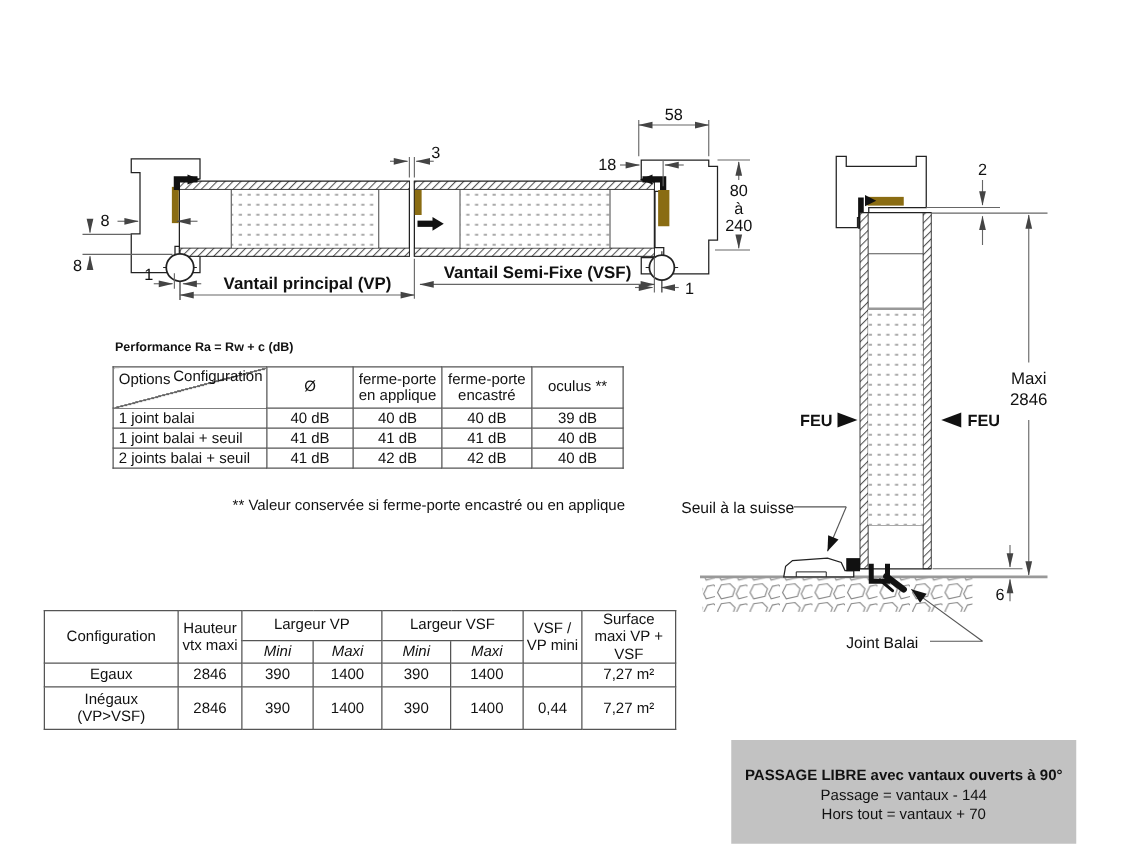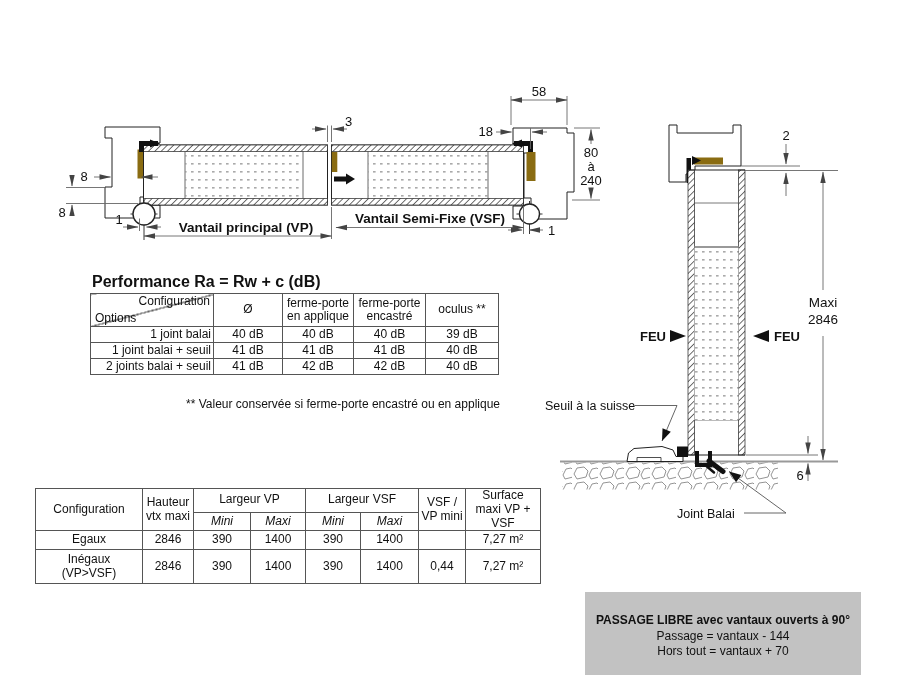--- a/index.html
+++ b/index.html
@@ -4,29 +4,29 @@
 <style>
   html,body{margin:0;padding:0;}
   body{
     width:900px;height:675px;position:relative;background:#fff;
     font-family:"Liberation Sans", sans-serif;color:#111;overflow:hidden;
   }
   svg text{font-family:"Liberation Sans", sans-serif;fill:#111;}
   .abs{position:absolute;}
 
   
-  #perf-title{left:92px;top:273px;font-size:16px;font-weight:bold;}
+  #perf-title{left:92px;top:273px;font-size:10px;font-weight:bold;}
   #perf-table{left:90px;top:293px;border-collapse:collapse;table-layout:fixed;font-size:12px;}
   #perf-table td{border:1px solid #555;text-align:center;padding:0 2px;height:15px;line-height:1.1;}
   #perf-table tr.hdr td{height:32px;}
-  #perf-table td.rowlab{text-align:right;padding-left:4px;}
+  #perf-table td.rowlab{text-align:left;padding-left:4px;}
   td.diag{position:relative;padding:0;
     background:linear-gradient(to bottom right,#fff calc(50% - 0.7px),#666 calc(50% - 0.7px),#666 calc(50% + 0.7px),#fff calc(50% + 0.7px));}
   .diag-top{position:absolute;top:1px;right:3px;}
-  .diag-bottom{position:absolute;bottom:1px;left:4px;text-align:right;}
+  .diag-bottom{position:absolute;bottom:16px;left:4px;text-align:right;}
   #perf-footnote{left:90px;top:397px;width:410px;font-size:12px;text-align:right;}
 
   
   #config-table{left:35px;top:488px;border-collapse:collapse;table-layout:fixed;font-size:12px;}
   #config-table td{border:1px solid #555;text-align:center;padding:0 2px;line-height:1.15;}
   #config-table tr.h1 td{height:18px;}
   #config-table tr.h2 td{height:14px;font-style:italic;}
   #config-table tr.r1 td{height:18px;}
   #config-table tr.r2 td{height:33px;}
 

